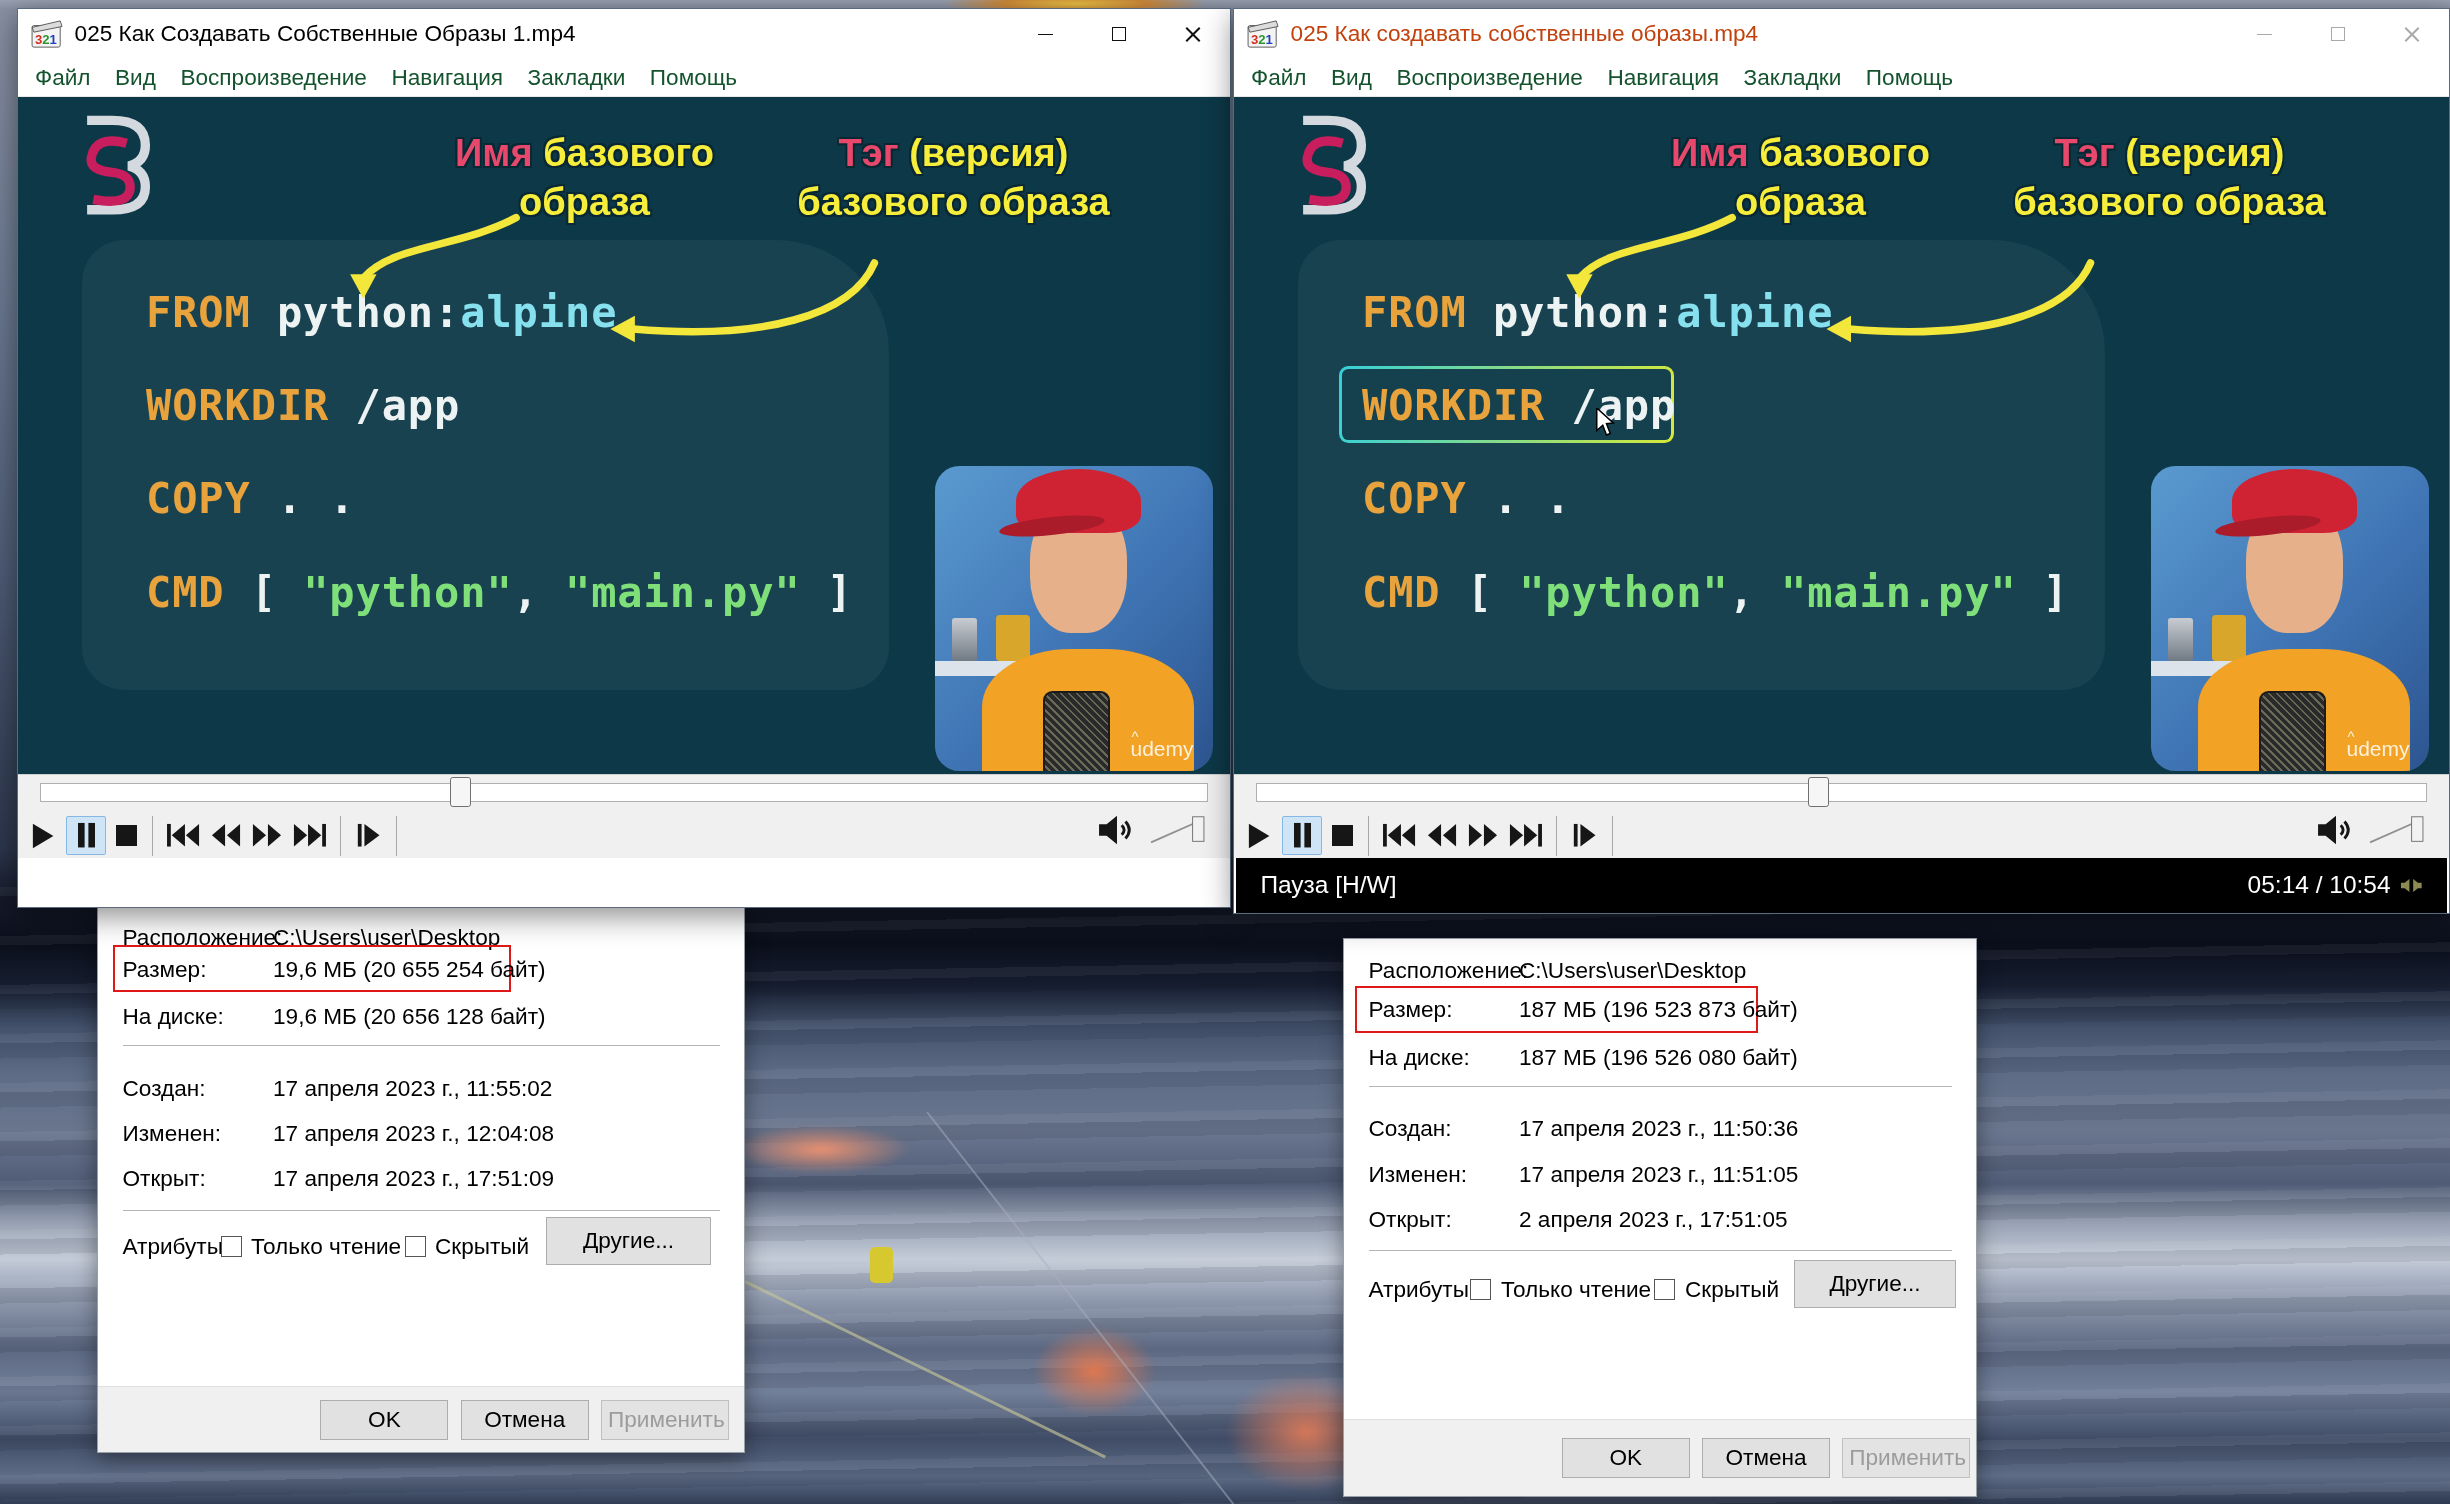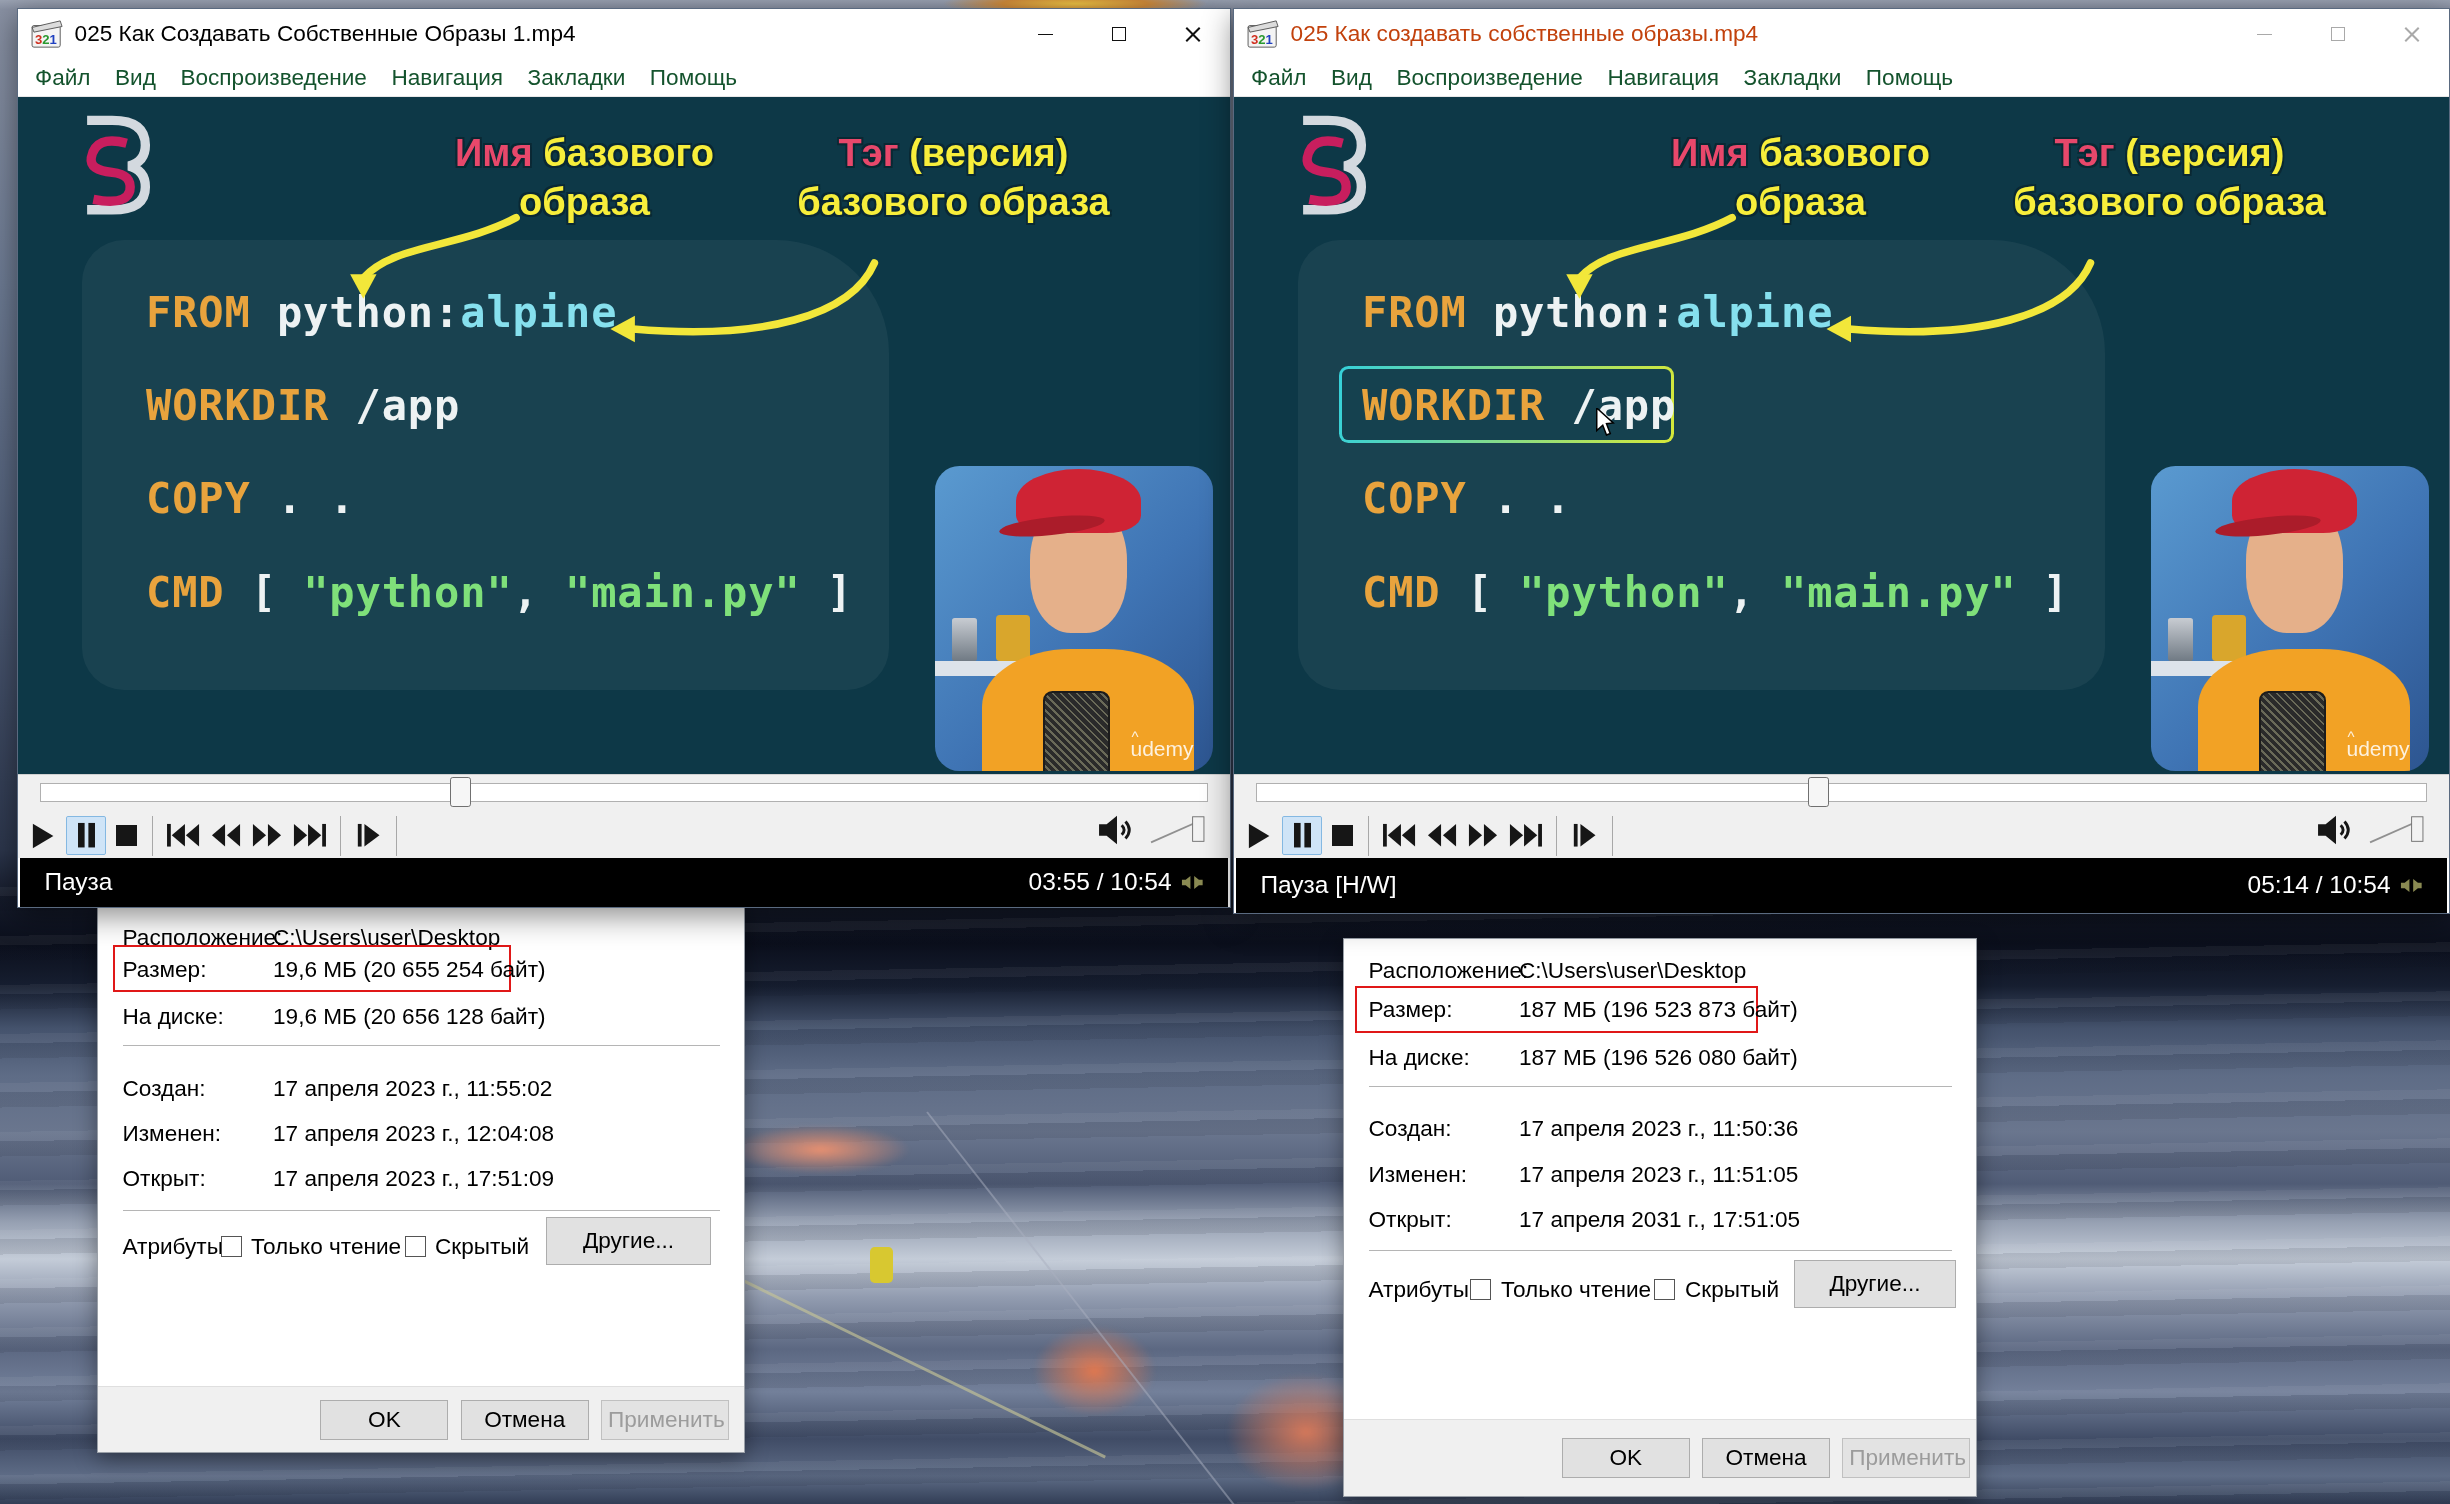--- a/index.html
+++ b/index.html
@@ -261,30 +261,20 @@
             <polygon points="2,12 10,12 21,3 21,33 10,24 2,24" fill="#161616"></polygon>
             <path d="M26 13 q5 5 0 10" stroke="#161616" stroke-width="3" fill="none"></path>
             <path d="M30 9 q8 9 0 18" stroke="#161616" stroke-width="3" fill="none"></path>
           </svg>
         <svg width="57" height="34" viewBox="0 0 60 36">
             <line x1="2" y1="31" x2="52" y2="9" stroke="#909090" stroke-width="2"></line>
             <rect x="46" y="4" width="12" height="26" fill="#f2f2f2" stroke="#707070"></rect>
           </svg>
       </div>
     </div>
-    <div class="statusbar" style="height:49px">
-      <span>Пауза</span>
-      <span class="sb-right">
-          <span>03:55 / 10:54</span>
-        <svg width="22.6" height="19" viewBox="0 0 24 20">
-            <polygon points="1,7 5,7 10,3 10,17 5,13 1,13" fill="#8a8a52"></polygon>
-            <polygon points="23,7 19,7 14,3 14,17 19,13 23,13" fill="#8a8a52"></polygon>
-          </svg>
-      </span>
-    </div>
   </div>
 
   <div class="win inactive" style="left:1233px;top:7.5px;width:1217px;height:906px">
     <div class="titlebar">
       <div class="mpc-icon">
         <svg width="34" height="30" viewBox="0 0 36 32">
             <rect x="1" y="7" width="30" height="23" rx="2" fill="#f4f4f4" stroke="#555"></rect>
             <polygon points="1,9 31,2 33,8 3,14" fill="#dcdcdc" stroke="#555"></polygon>
             <text x="4" y="27" font-size="14" font-weight="bold" font-family="Liberation Sans"><tspan fill="#d03020">3</tspan><tspan fill="#2a9a30">2</tspan><tspan fill="#2040c0">1</tspan></text>
           </svg>
@@ -501,21 +491,21 @@
       <div class="d-row" style="top:177px">
           <span class="d-label">Создан:</span>
           <span class="d-value">17 апреля 2023 г., 11:50:36</span>
         </div>
       <div class="d-row" style="top:223px">
           <span class="d-label">Изменен:</span>
           <span class="d-value">17 апреля 2023 г., 11:51:05</span>
         </div>
       <div class="d-row" style="top:268px">
           <span class="d-label">Открыт:</span>
-          <span class="d-value">17 апреля 2031 г., 17:51:05</span>
+          <span class="d-value">2 апреля 2023 г., 17:51:05</span>
         </div>
       <div class="d-sep" style="top:311px"></div>
       <div class="d-row" style="top:338px">
         <span class="d-label">Атрибуты:</span>
         <span class="cb" style="left:126px"></span>
         <span class="cbl" style="left:157px">Только чтение</span>
         <span class="cb" style="left:310px"></span>
         <span class="cbl" style="left:341px">Скрытый</span>
       </div>
       <button class="btn other-btn" style="left:450px;top:321px;width:162px">Другие...</button>

